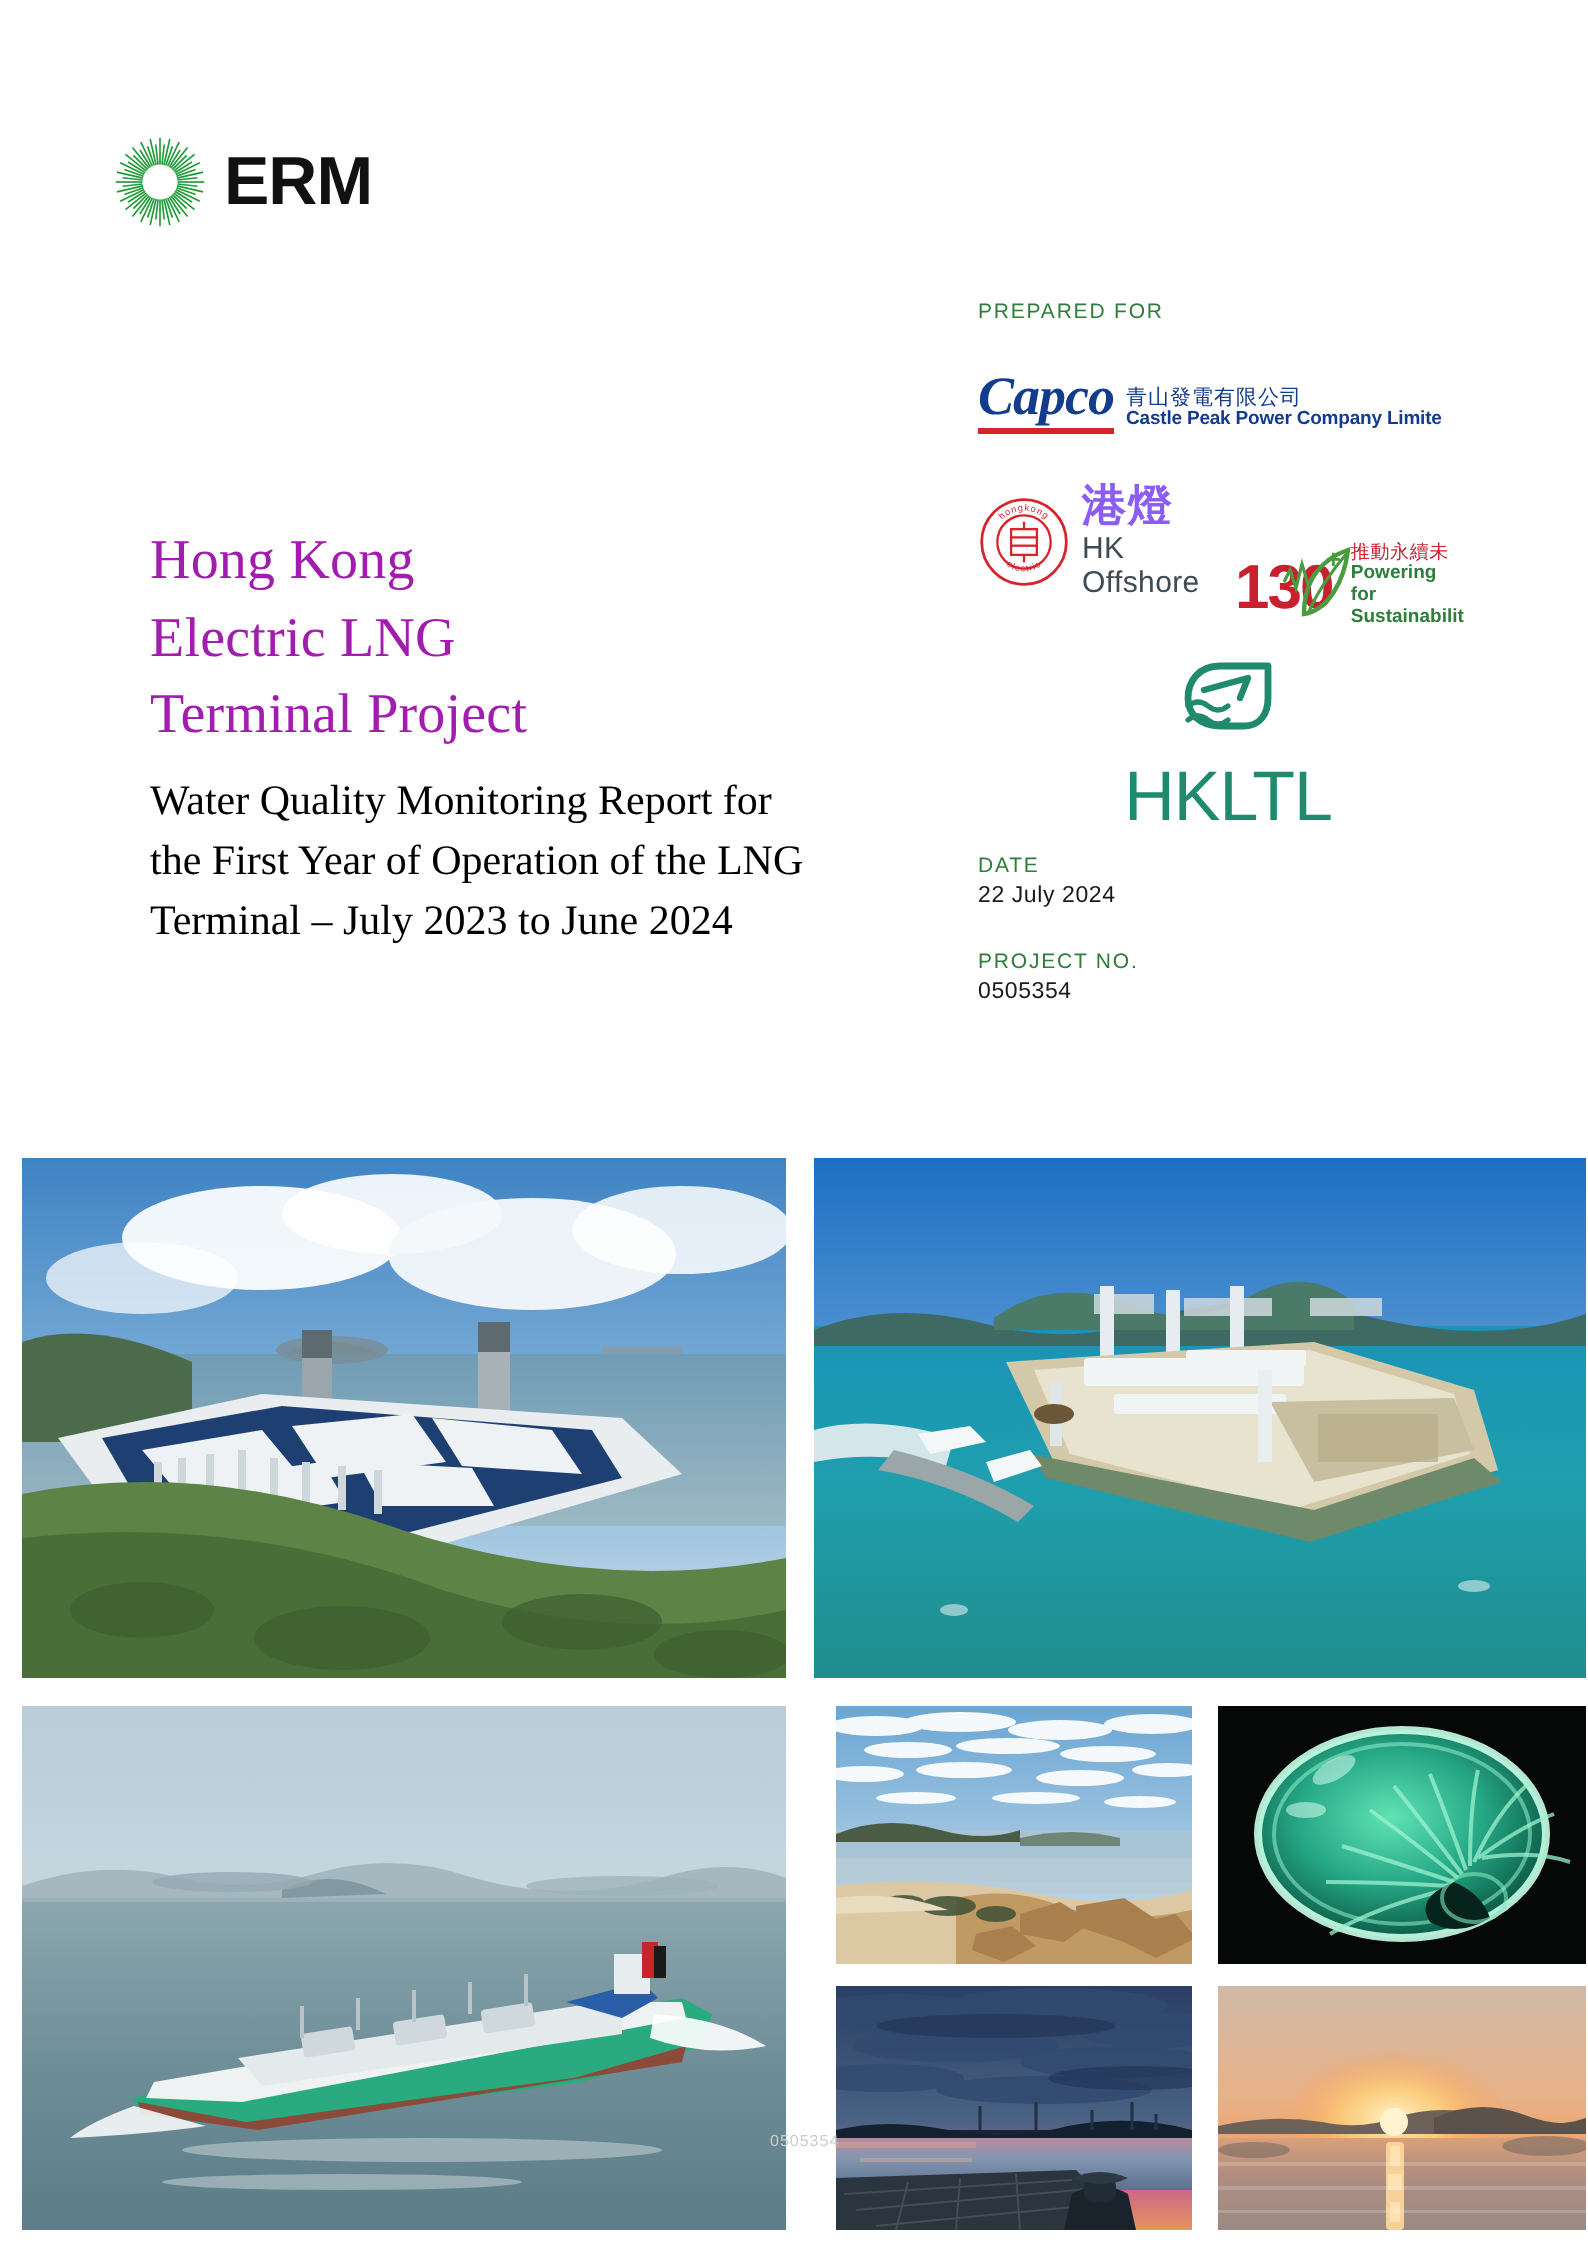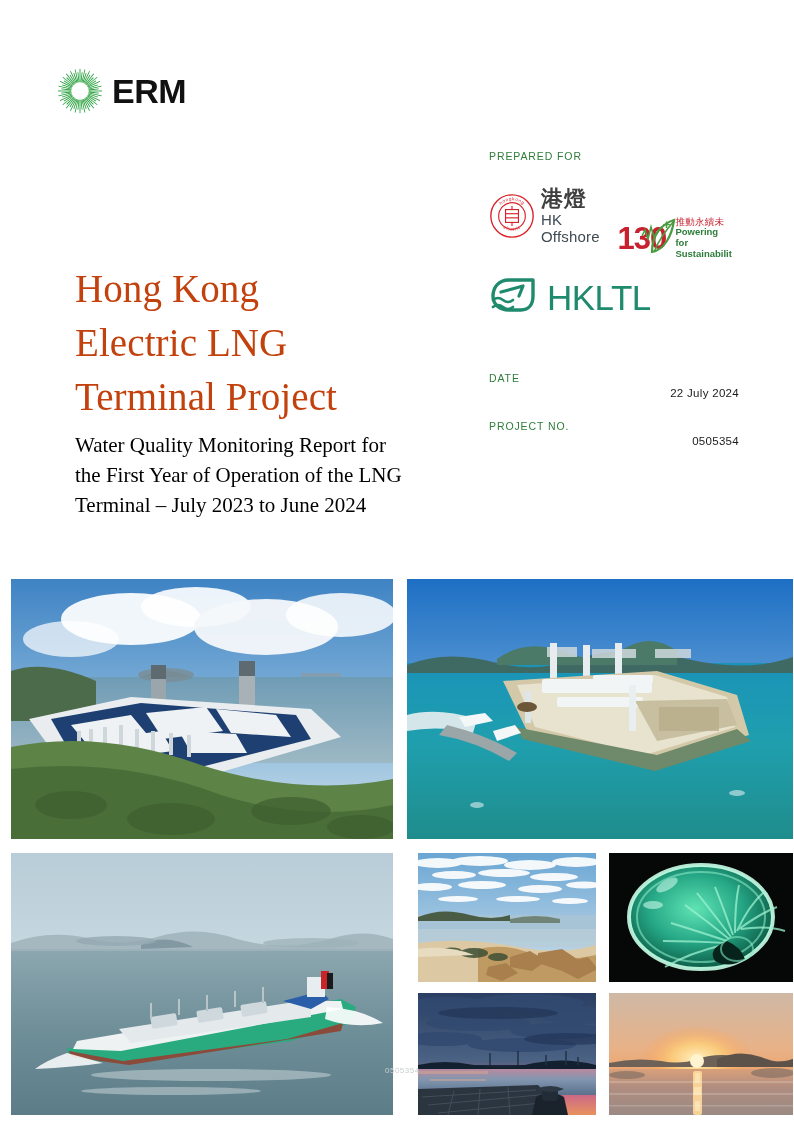--- a/index.html
+++ b/index.html
@@ -40,23 +40,23 @@
 
   
   .title-block {
     position: absolute;
     left: 75px;
     top: 262px;
     width: 400px;
   }
   .doc-title {
     font-family: "Liberation Serif", serif;
-    font-size: 39px;
+    font-size: 28px;
     line-height: 1.38;
-    color: #c2410c;
+    color: #a21caf;
     font-weight: normal;
     margin: 0;
     letter-spacing: 0.1px;
   }
   .doc-subtitle {
     font-family: "Liberation Serif", serif;
     font-size: 21px;
     line-height: 1.42;
     color: #000000;
     margin: 8px 0 0 0;
@@ -77,21 +77,20 @@
     color: #2e7d3a;
     font-weight: normal;
     margin: 0 0 3px 0;
   }
   .meta-value {
     font-family: "Liberation Sans", sans-serif;
     font-size: 11.5px;
     color: #1a1a1a;
     letter-spacing: 0.3px;
     margin: 0;
-    text-align: right;
   }
 
   
   .capco-logo {
     margin-top: 21px;
     display: flex;
     align-items: flex-end;
     gap: 6px;
     height: 34px;
   }
@@ -136,21 +135,21 @@
     gap: 10px;
     height: 56px;
   }
   .hke-logo { display: flex; align-items: center; gap: 6px; }
   .hke-seal { width: 46px; height: 46px; position: relative; }
   .hke-names { line-height: 1; }
   .hke-cn {
     font-family: "DejaVu Sans", sans-serif;
     font-size: 22px;
     font-weight: bold;
-    color: #404040;
+    color: #8b5cf6;
     line-height: 1.05;
     letter-spacing: 1px;
   }
   .hke-en {
     font-family: "Liberation Sans", sans-serif;
     font-size: 15px;
     color: #3f4a52;
     line-height: 1.1;
     letter-spacing: 0.2px;
     margin-top: 2px;
@@ -188,20 +187,21 @@
     color: #2e7d3a;
   }
 
   
   .hkltl-logo {
     margin-top: 30px;
     display: flex;
     align-items: center;
     gap: 10px;
     height: 46px;
+    flex-direction: column;
   }
   .hkltl-mark { width: 48px; height: 42px; }
   .hkltl-word {
     font-family: "Liberation Sans", sans-serif;
     font-size: 35px;
     color: #1f8a6d;
     letter-spacing: -0.5px;
     line-height: 1;
   }
 
@@ -315,20 +315,30 @@
     <div>Water Quality Monitoring Report for</div>
     <div>the First Year of Operation of the LNG</div>
     <div>Terminal – July 2023 to June 2024</div>
   </div>
 </div>
 
 <div class="meta-col">
 
   <div class="meta-label">PREPARED FOR</div>
 
+  <div class="capco-logo">
+    <div class="capco-word-wrap">
+      <div class="capco-word">Capco</div>
+      <div class="capco-rule"></div>
+    </div>
+    <div class="capco-sub">
+      <div class="capco-cn">青山發電有限公司</div>
+      <div class="capco-en">Castle Peak Power Company Limite</div>
+    </div>
+  </div>
 
   <div class="hke-row">
     <div class="hke-logo">
       <div class="hke-seal">
         <svg viewBox="0 0 100 100" width="46" height="46" aria-hidden="true">
           <circle cx="50" cy="50" r="46" fill="none" stroke="#d8232a" stroke-width="3"></circle>
           <circle cx="50" cy="50" r="29" fill="none" stroke="#d8232a" stroke-width="2.5"></circle>
           <rect x="36" y="36" width="28" height="28" fill="none" stroke="#d8232a" stroke-width="2.5"></rect>
           <line x1="36" y1="45" x2="64" y2="45" stroke="#d8232a" stroke-width="2.5"></line>
           <line x1="36" y1="54" x2="64" y2="54" stroke="#d8232a" stroke-width="2.5"></line>

